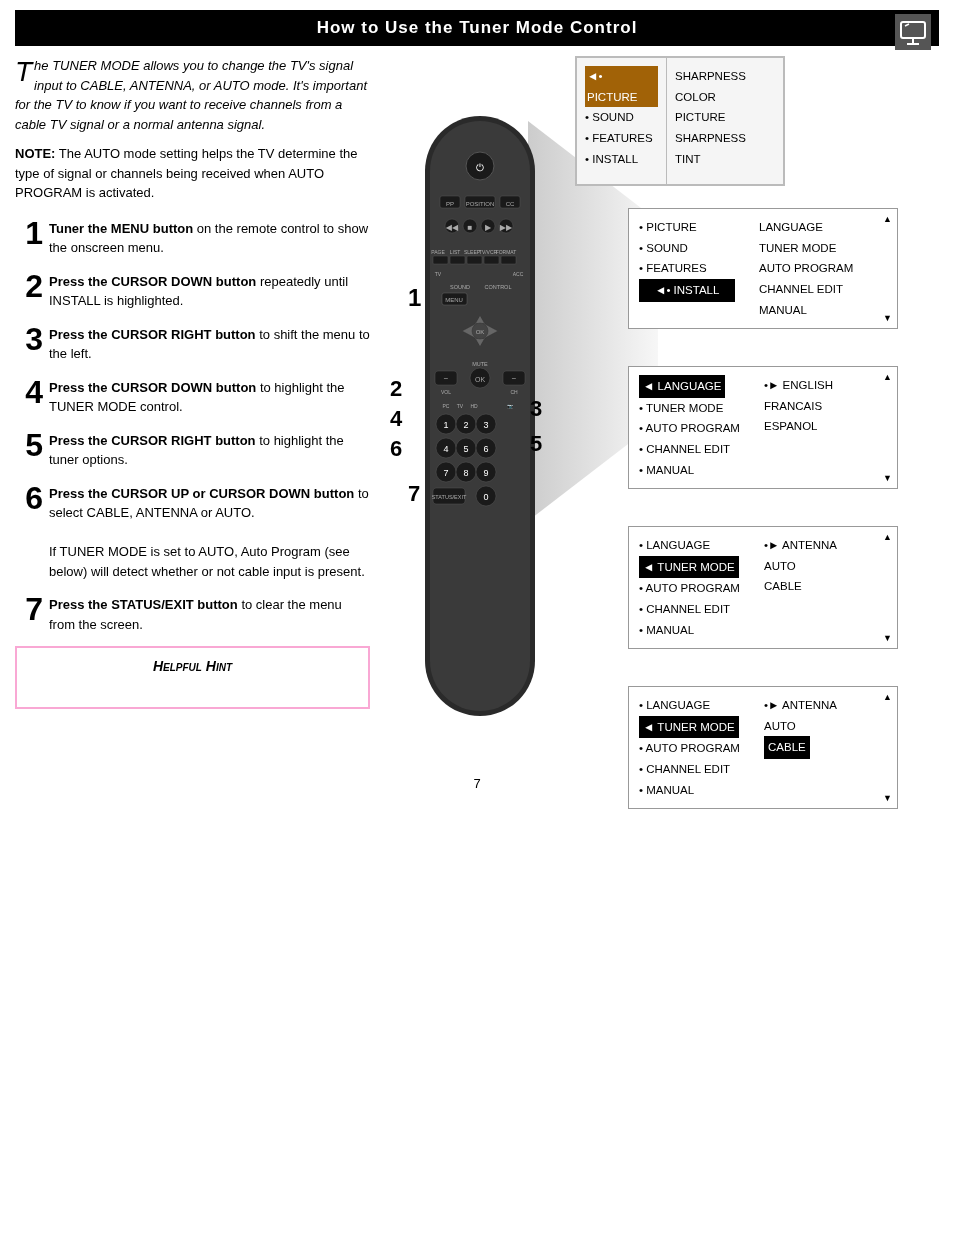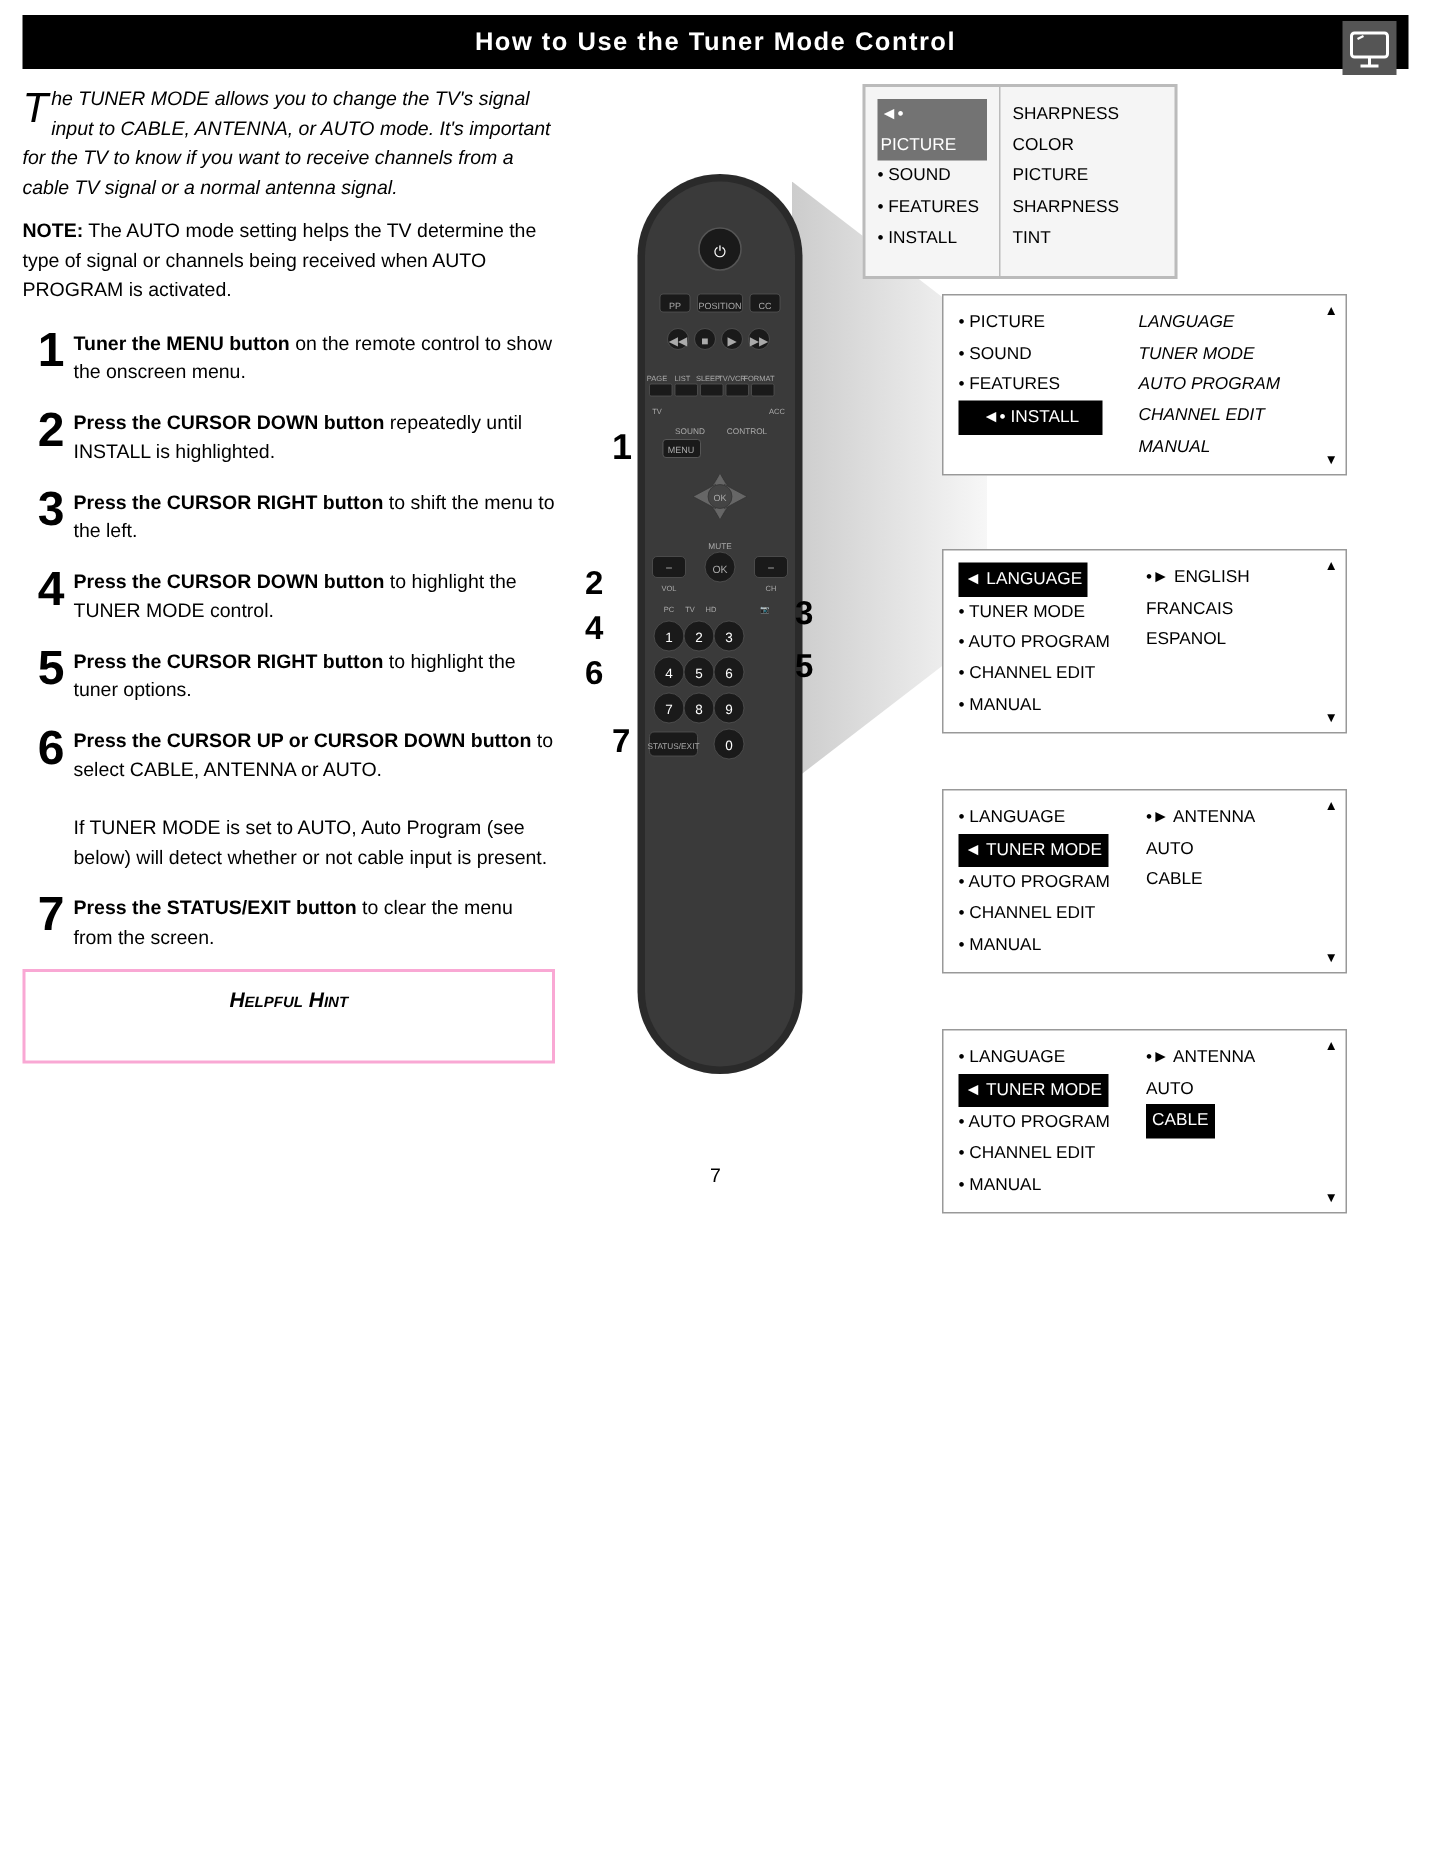--- a/index.html
+++ b/index.html
@@ -232,21 +232,21 @@
       </div>
       <br>
     </div>
   </div>
 
   <div class="right-column">
     <div class="remote-and-menus">
 
       <div style="position:absolute; left:195px; top:0; width:210px; height:130px; border:2px solid #bbb; background:#f5f5f5; display:flex; z-index:2;">
         <div style="width:90px; padding:8px 8px; border-right:1px solid #bbb; font-size:11.5px; line-height:1.8;">
-          <div style="background:#737373;color:#fff;padding:0 2px;">◄• PICTURE</div>
+          <div style="background:#a16207;color:#fff;padding:0 2px;">◄• PICTURE</div>
           <div>• SOUND</div>
           <div>• FEATURES</div>
           <div>• INSTALL</div>
         </div>
         <div style="padding:8px 8px; font-size:11.5px; line-height:1.8;">
           <div>SHARPNESS</div>
           <div>COLOR</div>
           <div>PICTURE</div>
           <div>SHARPNESS</div>
           <div>TINT</div>
@@ -361,29 +361,29 @@
           <text x="10" y="290" font-size="22" font-weight="bold" fill="#000">2</text>
           <text x="10" y="320" font-size="22" font-weight="bold" fill="#000">4</text>
           <text x="10" y="350" font-size="22" font-weight="bold" fill="#000">6</text>
           <text x="28" y="395" font-size="22" font-weight="bold" fill="#000">7</text>
 
           <text x="150" y="310" font-size="22" font-weight="bold" fill="#000">3</text>
           <text x="150" y="345" font-size="22" font-weight="bold" fill="#000">5</text>
         </svg>
       </div>
 
-      <div style="position:absolute; left:248px; top:140px; width:270px; border:1.5px solid #999; background:#fff; padding:8px 10px; font-size:11.5px; z-index:4;">
+      <div style="position:absolute; left:248px; top:152px; width:270px; border:1.5px solid #999; background:#fff; padding:8px 10px; font-size:11.5px; z-index:4;">
         <div style="display:flex; gap:10px;">
           <div style="min-width:110px; line-height:1.8;">
             <div>• PICTURE</div>
             <div>• SOUND</div>
             <div>• FEATURES</div>
             <div style="background:#000000; color:#fff; padding:1px 16px; display:inline-block;">◄• INSTALL</div>
           </div>
-          <div style="line-height:1.8;font-style:italic;">
+          <div style="line-height:1.8;">
             <div>LANGUAGE</div>
             <div>TUNER MODE</div>
             <div>AUTO PROGRAM</div>
             <div>CHANNEL EDIT</div>
             <div>MANUAL</div>
           </div>
         </div>
         <div style="position:absolute; right:5px; top:5px; font-size:9px;">▲</div>
         <div style="position:absolute; right:5px; bottom:5px; font-size:9px;">▼</div>
       </div>

